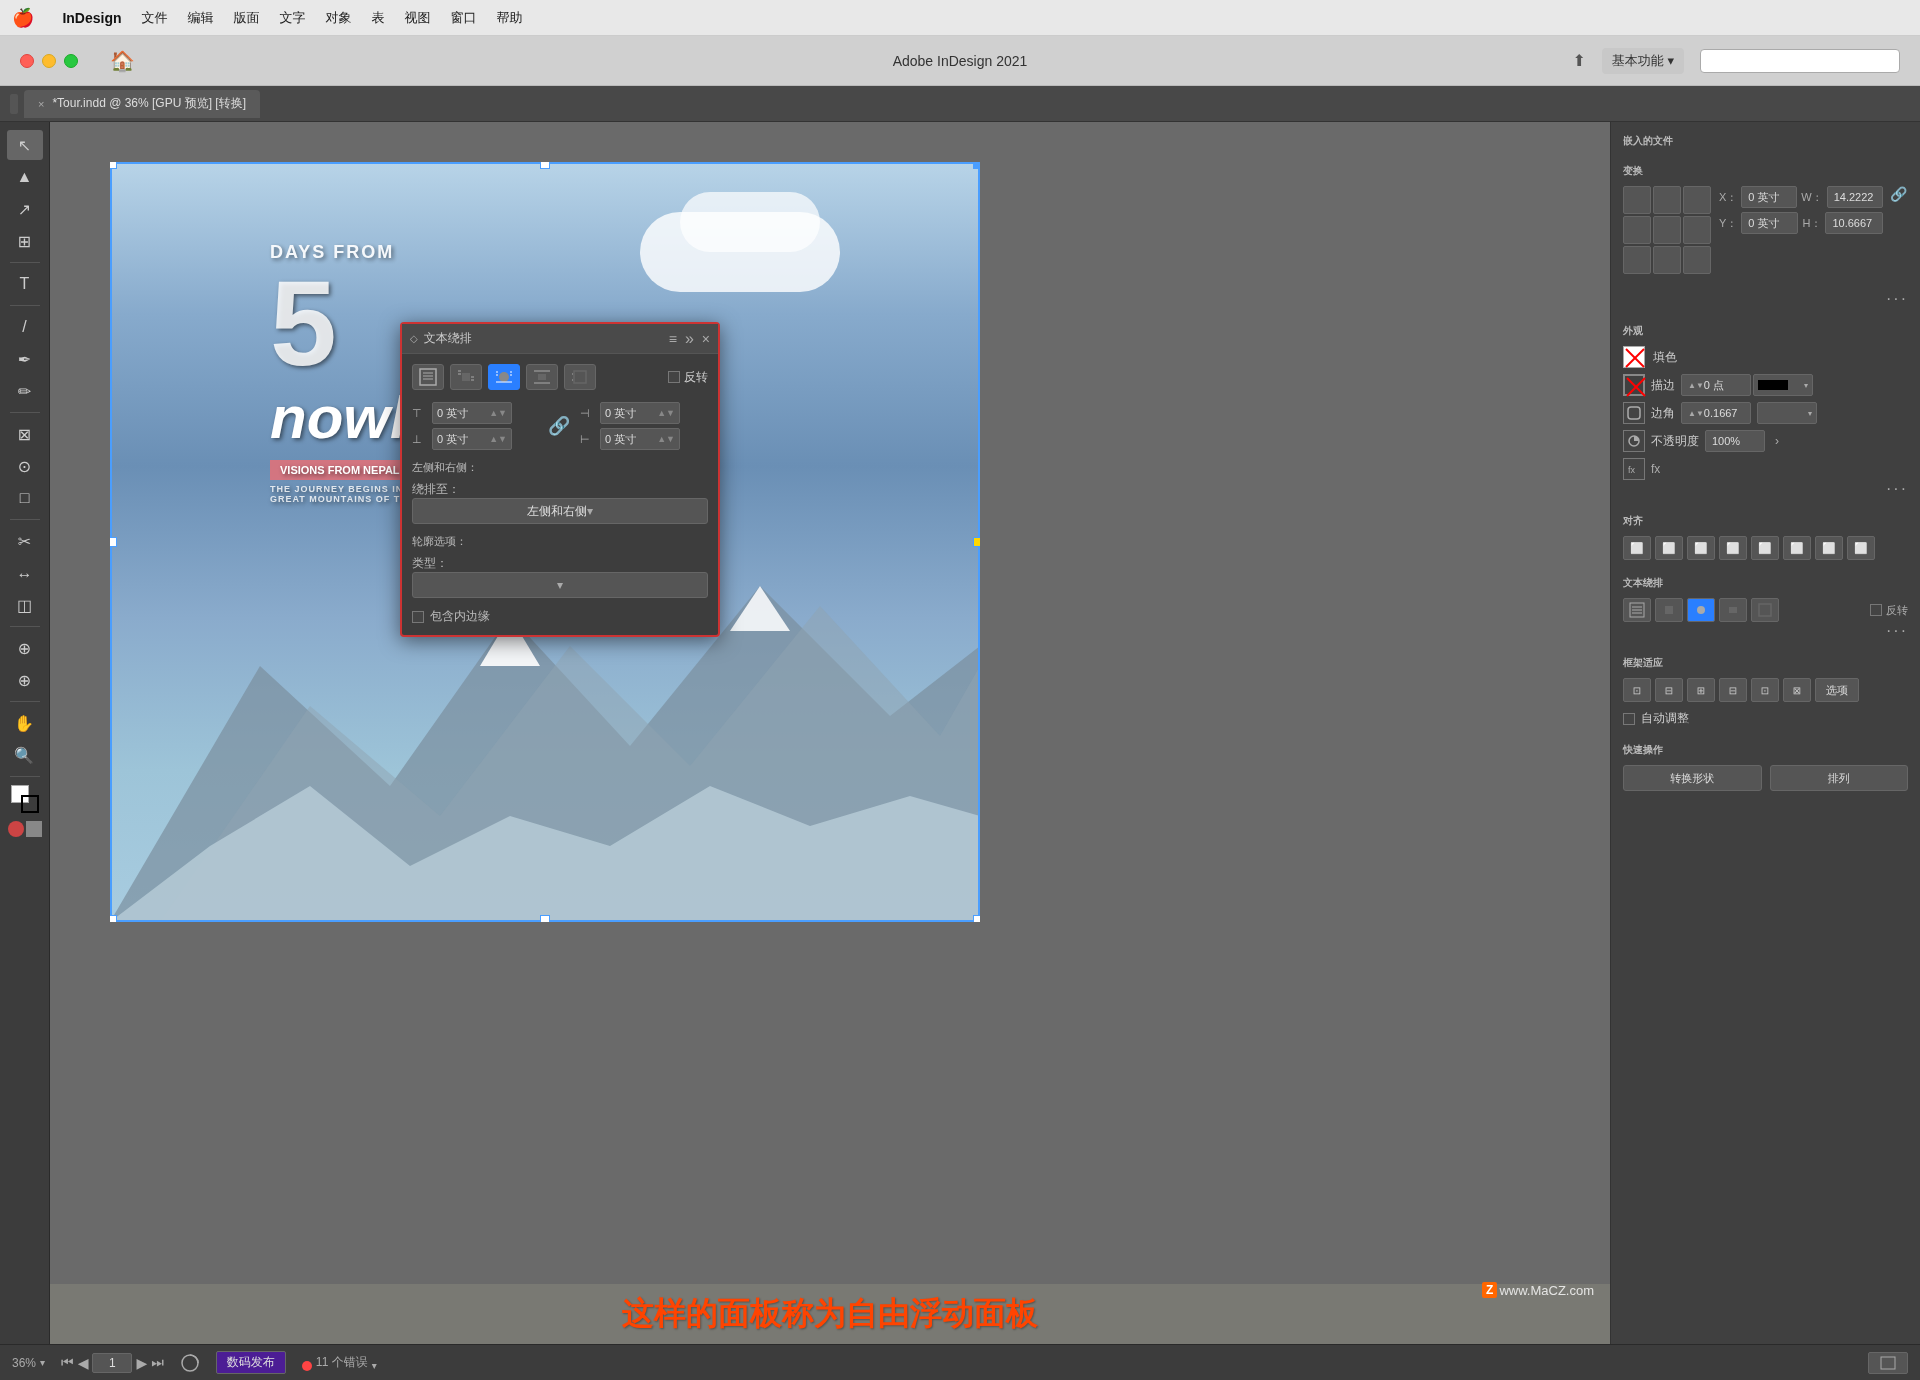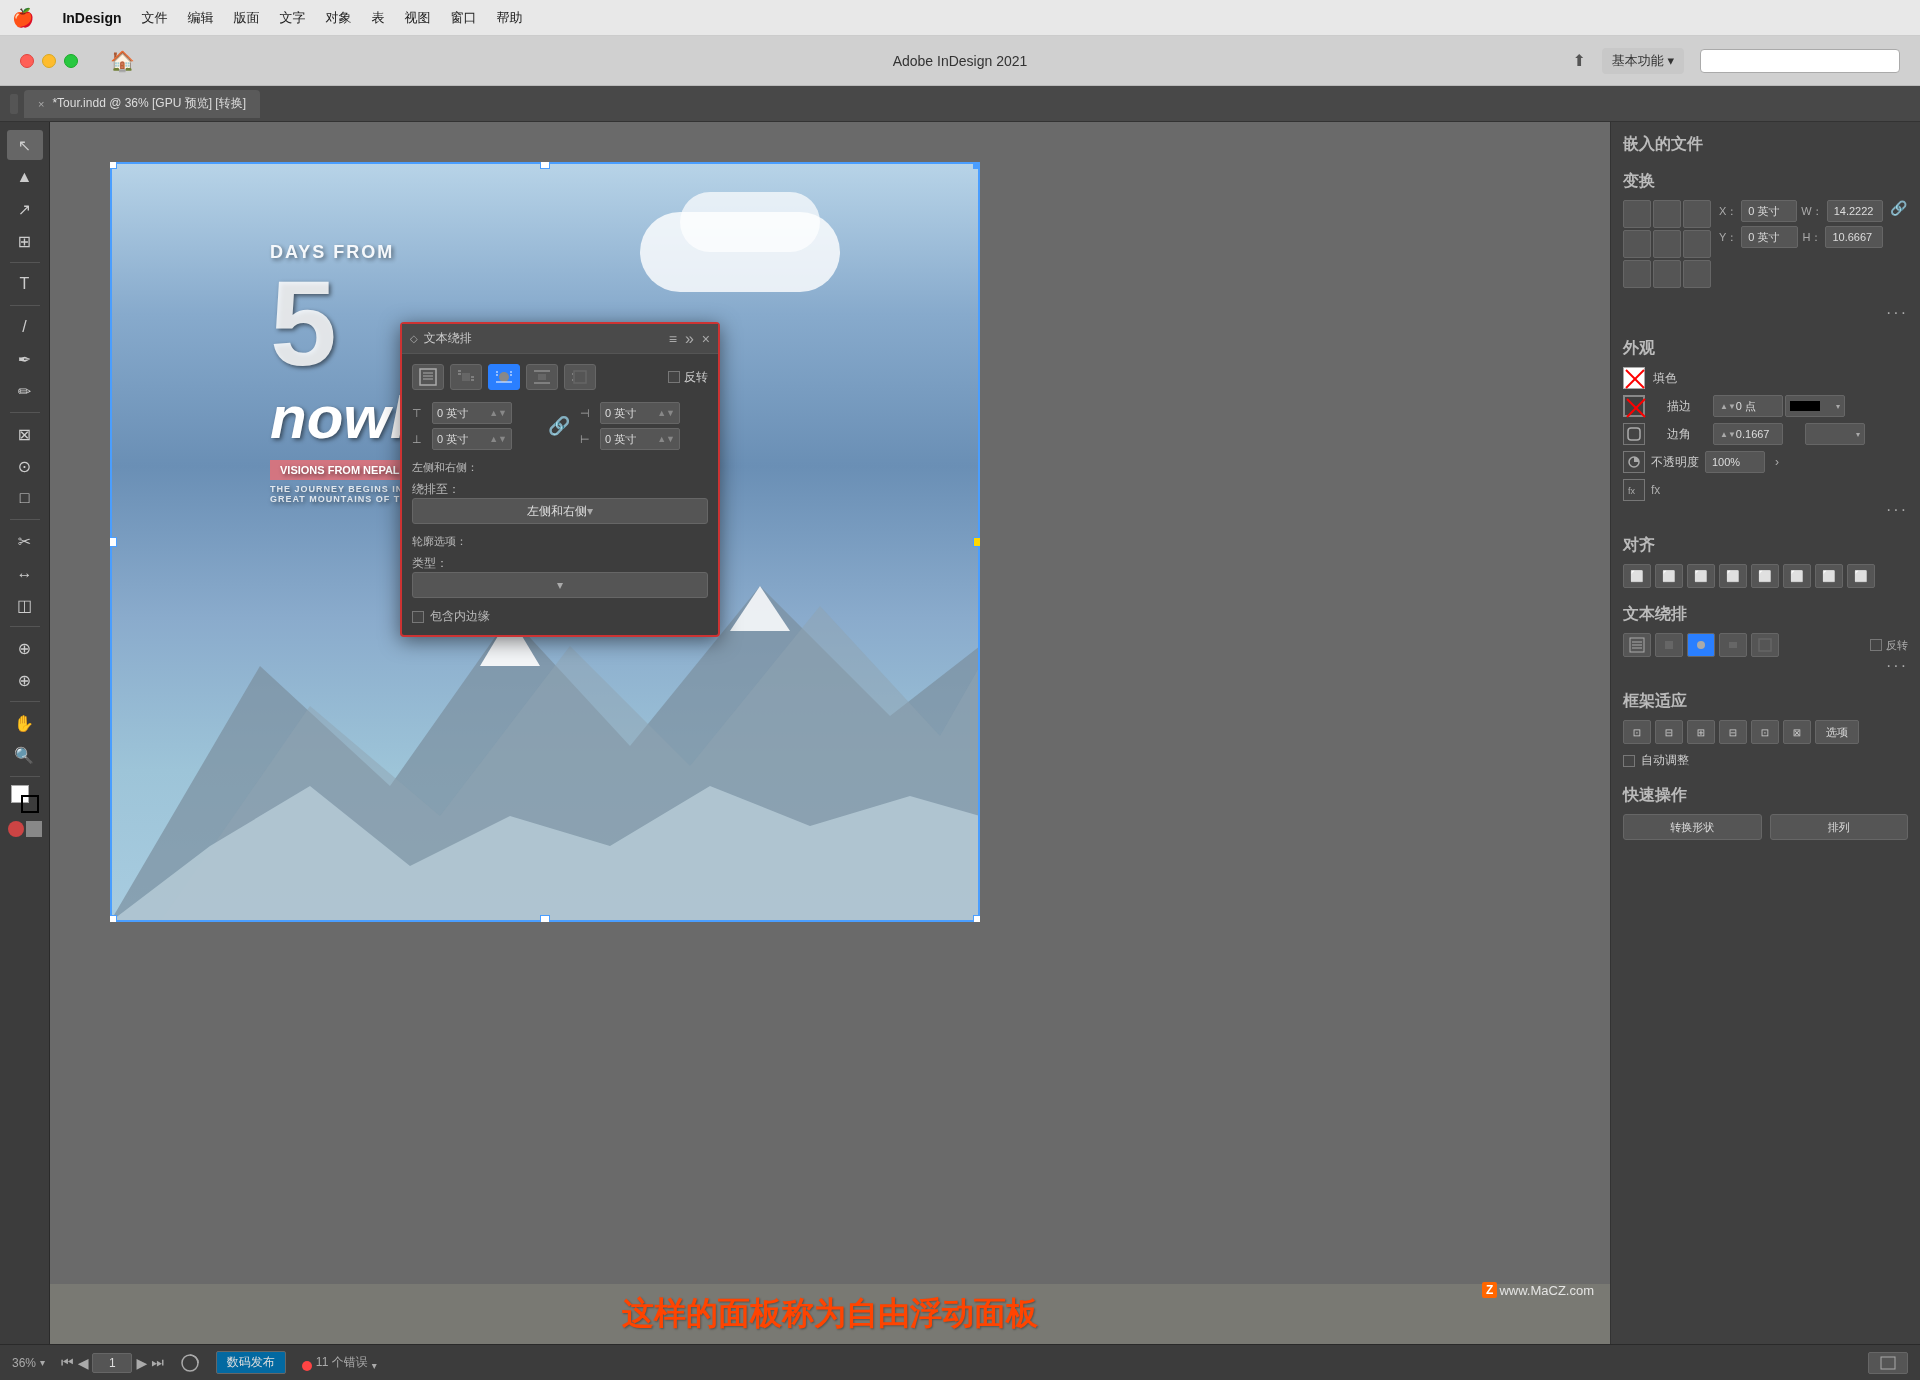--- a/index.html
+++ b/index.html
@@ -145,36 +145,36 @@
     .panel-tabs {
       display: flex; background: #3a3a3a; border-bottom: 1px solid #333; height: 36px;
     }
     .panel-tab {
       flex: 1; display: flex; align-items: center; justify-content: center;
       font-size: 13px; color: #aaa; cursor: pointer; border-bottom: 2px solid transparent;
     }
     .panel-tab.active { color: #fff; border-bottom: 2px solid #fff; }
     .panel-tab-cc { flex: 1.5; }
     .panel-content { padding: 12px; flex: 1; overflow-y: auto; }
-    .section-title { font-size: 16px; color: #bbb; font-weight: 600; margin-bottom: 8px; }
+    .section-title { font-size: 10px; color: #bbb; font-weight: 600; margin-bottom: 8px; }
     .section { margin-bottom: 16px; }
     .field-label { font-size: 11px; color: #aaa; }
     .field-value {
       height: 22px; background: #555; border: 1px solid #666; border-radius: 2px;
       font-size: 11px; color: #ddd; padding: 0 6px; display: flex; align-items: center;
     }
     .lock-icon { color: #aaa; font-size: 14px; display: flex; align-items: center; justify-content: center; cursor: pointer; }
     .align-row { display: flex; gap: 4px; flex-wrap: wrap; }
     .align-btn {
       width: 28px; height: 24px; background: #555; border: 1px solid #666;
       border-radius: 2px; display: flex; align-items: center; justify-content: center;
       font-size: 11px; color: #ccc; cursor: pointer;
     }
     .fill-row { display: flex; align-items: center; gap: 8px; }
-    .stroke-controls { display: flex; align-items: center; gap: 22px; margin-top: 6px; }
+    .stroke-controls { display: flex; align-items: center; gap: 6px; margin-top: 6px; }
     .stroke-value { height: 22px; background: #555; border: 1px solid #666; border-radius: 2px; font-size: 11px; color: #ddd; padding: 0 6px; display: flex; align-items: center; width: 70px; }
     .corner-value { height: 22px; background: #555; border: 1px solid #666; border-radius: 2px; font-size: 11px; color: #ddd; padding: 0 6px; display: flex; align-items: center; width: 70px; }
     .opacity-row { display: flex; align-items: center; gap: 6px; margin-top: 6px; }
     .opacity-value { height: 22px; background: #555; border: 1px solid #666; border-radius: 2px; font-size: 11px; color: #ddd; padding: 0 6px; display: flex; align-items: center; width: 60px; }
     .fx-btn { font-size: 12px; color: #aaa; cursor: pointer; }
     .text-wrap-row { display: flex; gap: 4px; align-items: center; flex-wrap: wrap; }
     .tw-btn {
       width: 28px; height: 24px; background: #555; border: 1px solid #666;
       border-radius: 2px; display: flex; align-items: center; justify-content: center;
       font-size: 11px; color: #ccc; cursor: pointer;
@@ -192,21 +192,21 @@
     
     .statusbar {
       width: 100%; height: 36px; background: #3c3c3c;
       display: flex; align-items: center; padding: 0 12px; gap: 16px;
       border-top: 1px solid #2a2a2a; font-size: 12px; color: #aaa;
     }
     .status-zoom { display: flex; align-items: center; gap: 4px; }
     .status-nav { display: flex; align-items: center; gap: 4px; }
     .status-btn { background: none; border: none; color: #aaa; cursor: pointer; font-size: 14px; }
     .status-page { background: #555; border: 1px solid #666; color: #ddd; font-size: 12px; padding: 2px 8px; border-radius: 2px; min-width: 40px; text-align: center; }
-    .status-publish { background: #0369a1; border: 1px solid #666; border-radius: 2px; padding: 2px 10px; color: #ddd; font-size: 12px; cursor: pointer; }
+    .status-publish { background: #4c1d95; border: 1px solid #666; border-radius: 2px; padding: 2px 10px; color: #ddd; font-size: 12px; cursor: pointer; }
     .status-error { display: flex; align-items: flex-end; gap: 4px; }
     .error-dot { width: 10px; height: 10px; border-radius: 50%; background: #ff4444; }
     .status-preview { background: #555; border: 1px solid #666; border-radius: 2px; width: 40px; height: 22px; margin-left: auto; cursor: pointer; display: flex; align-items: center; justify-content: center; }
     .annotation-text {
       font-size: 32px; font-weight: bold; color: #ff4400;
       text-shadow: 1px 1px 2px rgba(0,0,0,0.3);
     }
 
     .panel-pos-ref {
       display: grid; grid-template-columns: 28px 28px 28px; grid-template-rows: 28px 28px 28px;

